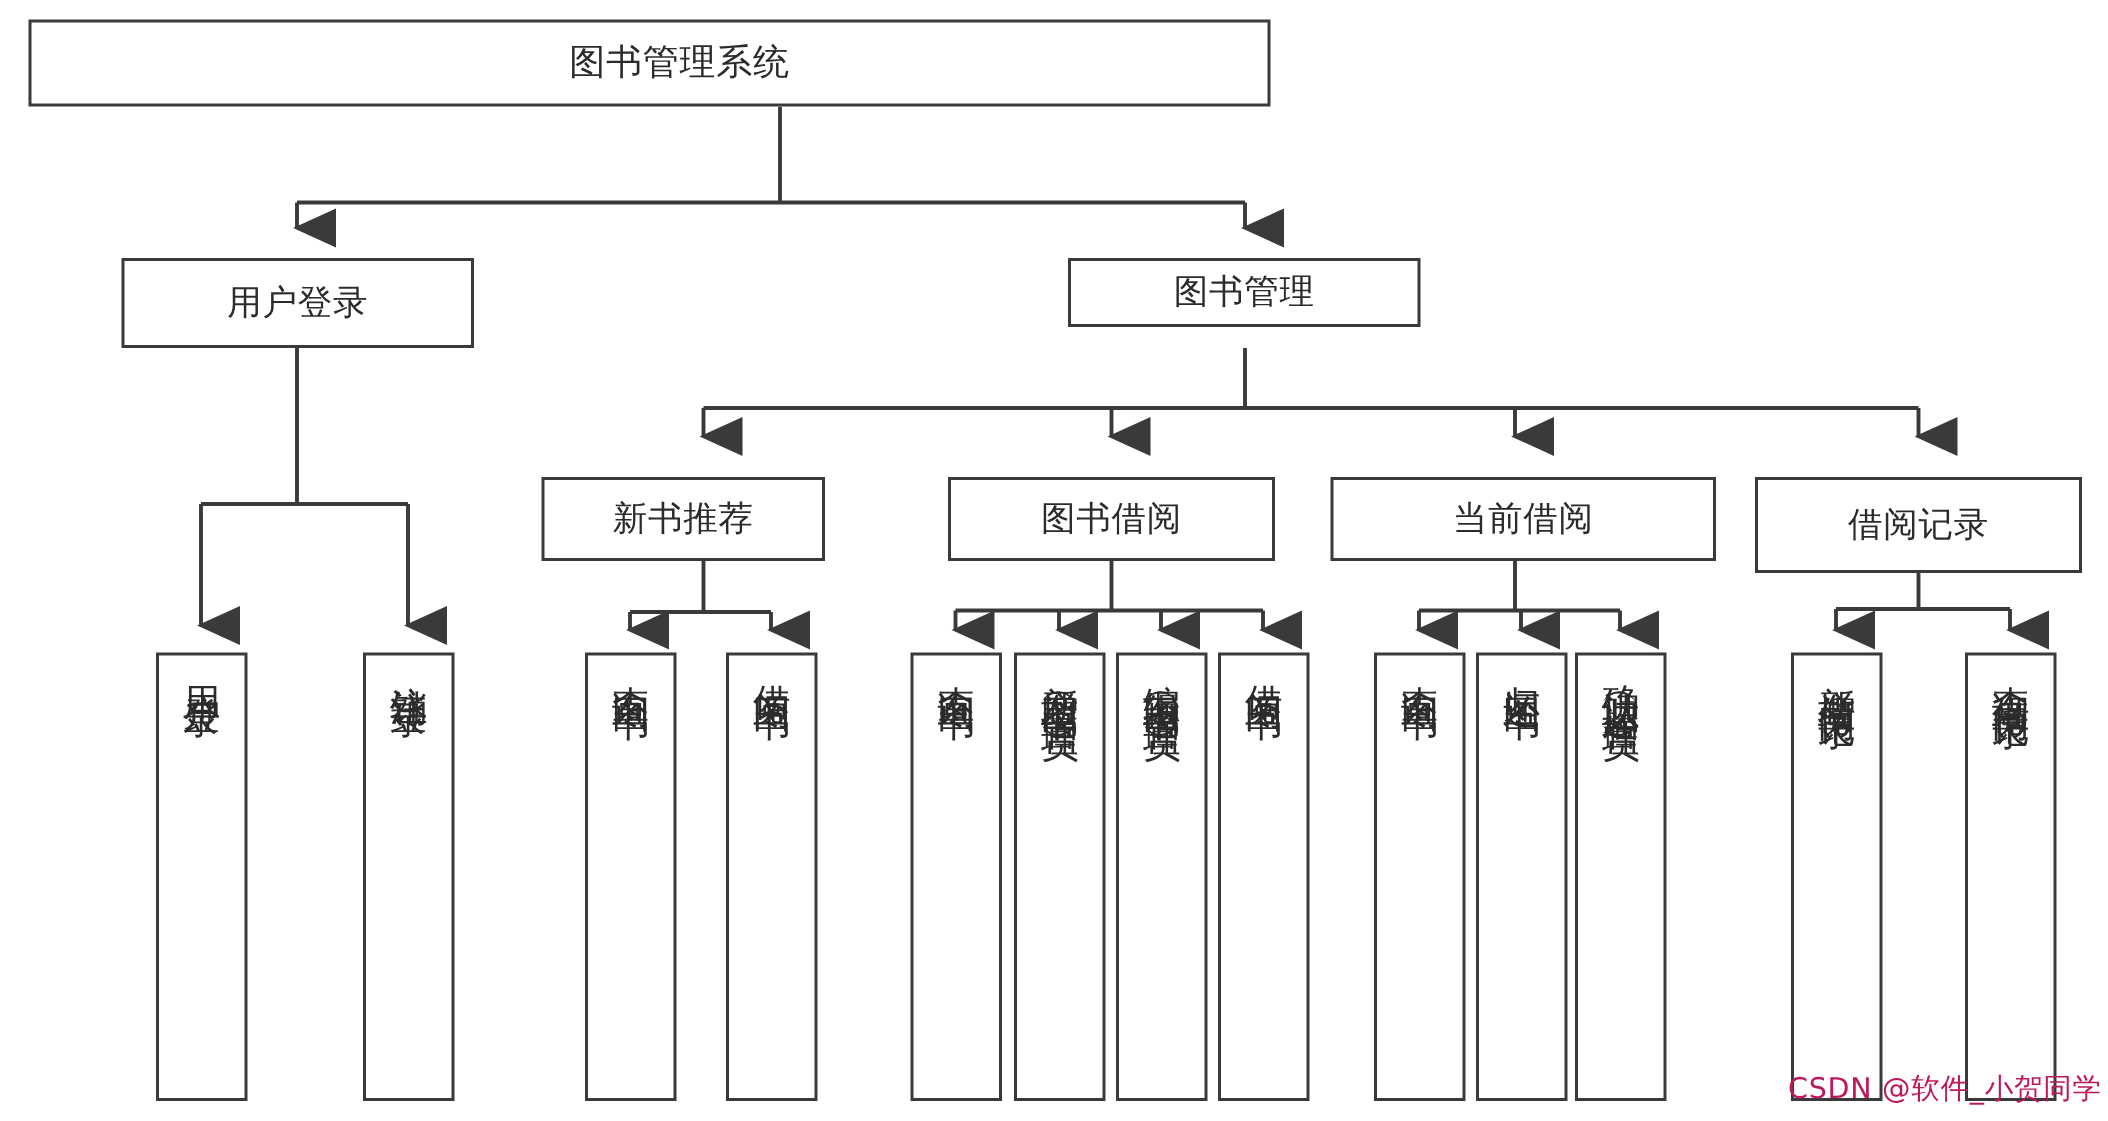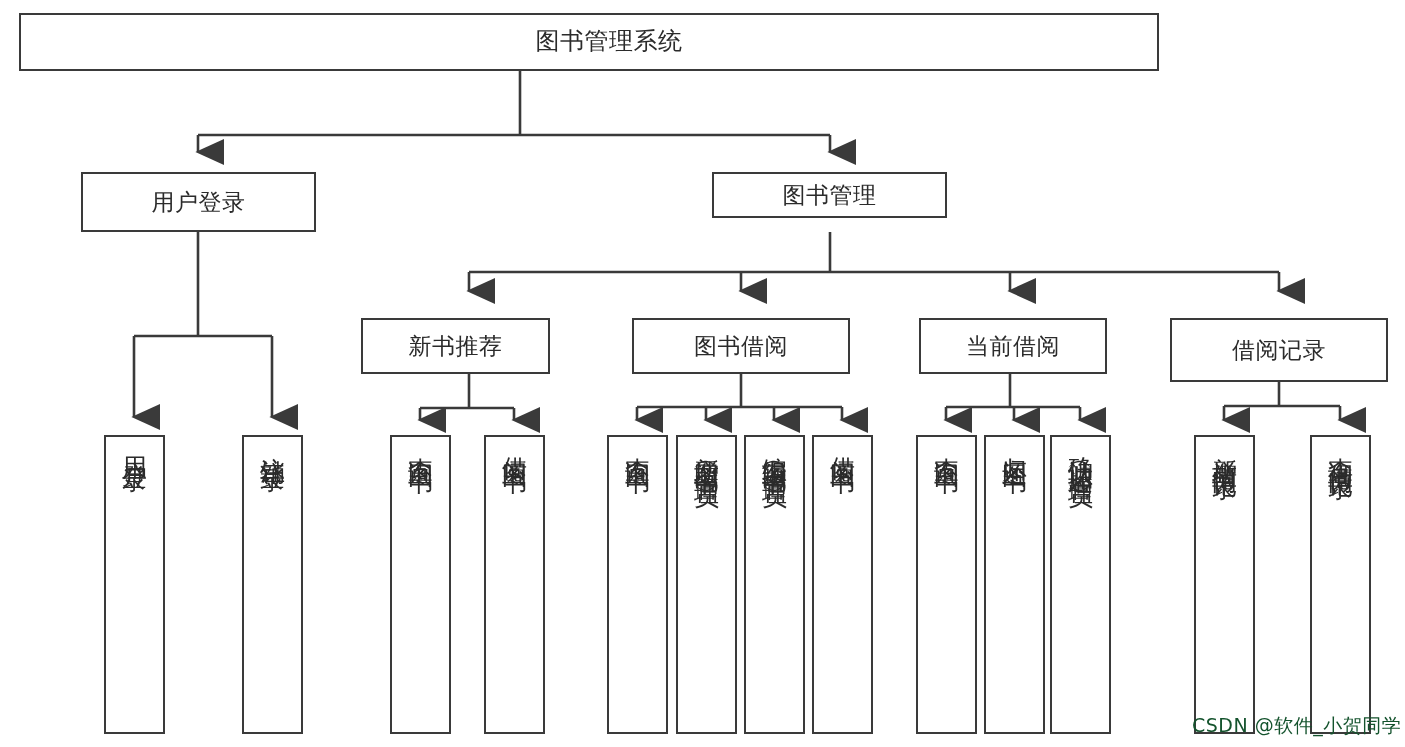--- a/index.html
+++ b/index.html
@@ -57,21 +57,21 @@
   .node.vert .label {
     writing-mode: vertical-rl;
     text-orientation: upright;
     font-size: 25px;
     letter-spacing: 4px;
     line-height: 1;
     white-space: nowrap;
   }
   .watermark {
     position: absolute;
-    color: #14532d;
+    color: #be185d;
     font-size: 19px;
     white-space: nowrap;
     letter-spacing: 0.5px;
     font-family: "DejaVu Sans", "Liberation Sans", sans-serif;
   }
 </style>
 </head>
 <body>
 
 <div id="canvas">
@@ -120,38 +120,38 @@
       <path d="M 1014 407 L 1014 420" marker-end="url(#arrow)"></path>
       <path d="M 1080 407 L 1080 420" marker-end="url(#arrow)"></path>
 
       <path d="M 1279 374 L 1279 406"></path>
       <path d="M 1224 406 L 1340 406"></path>
       <path d="M 1224 406 L 1224 420" marker-end="url(#arrow)"></path>
       <path d="M 1340 406 L 1340 420" marker-end="url(#arrow)"></path>
     </g>
   </svg>
 
-  <div class="node horiz root" style="left:19px; top:13px; width:1140px; height:58px;padding-left:40px;">
+  <div class="node horiz root" style="left:19px; top:13px; width:828px; height:58px;padding-left:40px;">
     <span class="label">图书管理系统</span>
   </div>
 
   <div class="node horiz" style="left:81px; top:172px; width:235px; height:60px;">
     <span class="label">用户登录</span>
   </div>
   <div class="node horiz" style="left:712px; top:172px; width:235px; height:46px;">
     <span class="label">图书管理</span>
   </div>
 
   <div class="node horiz" style="left:361px; top:318px; width:189px; height:56px;">
     <span class="label">新书推荐</span>
   </div>
   <div class="node horiz" style="left:632px; top:318px; width:218px; height:56px;">
     <span class="label">图书借阅</span>
   </div>
-  <div class="node horiz" style="left:919px; top:318px; width:188px; height:56px;">
+  <div class="node horiz" style="left:887px; top:318px; width:257px; height:56px;">
     <span class="label">当前借阅</span>
   </div>
   <div class="node horiz" style="left:1170px; top:318px; width:218px; height:64px;">
     <span class="label">借阅记录</span>
   </div>
 
   <div class="node vert" style="left:104px; top:435px; width:61px; height:299px;">
     <span class="label">用户登录</span>
   </div>
   <div class="node vert" style="left:242px; top:435px; width:61px; height:299px;">

